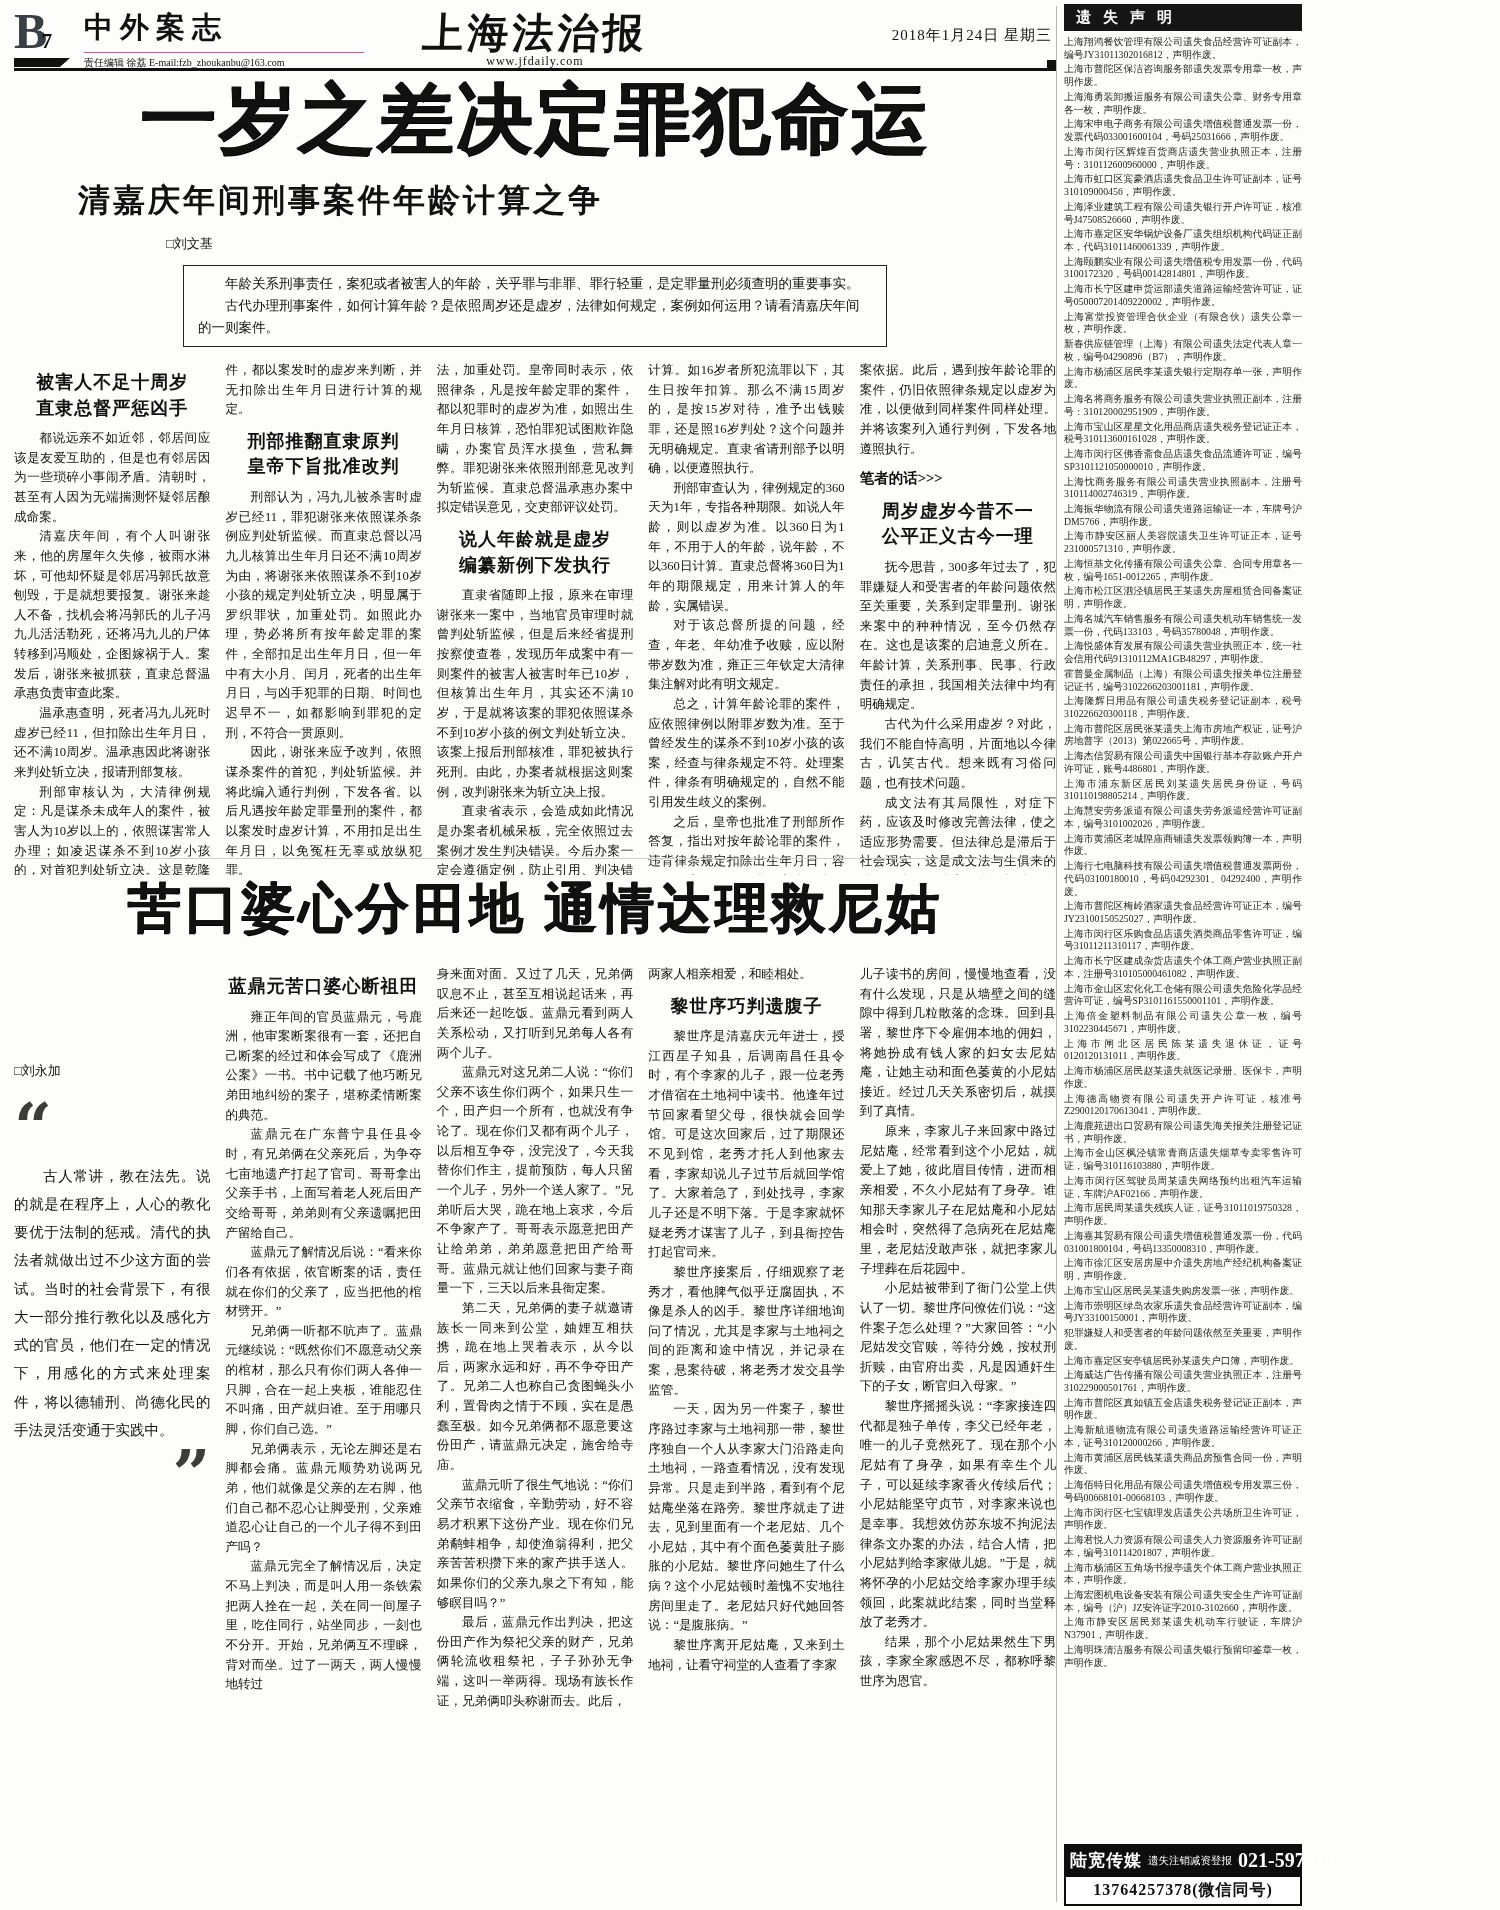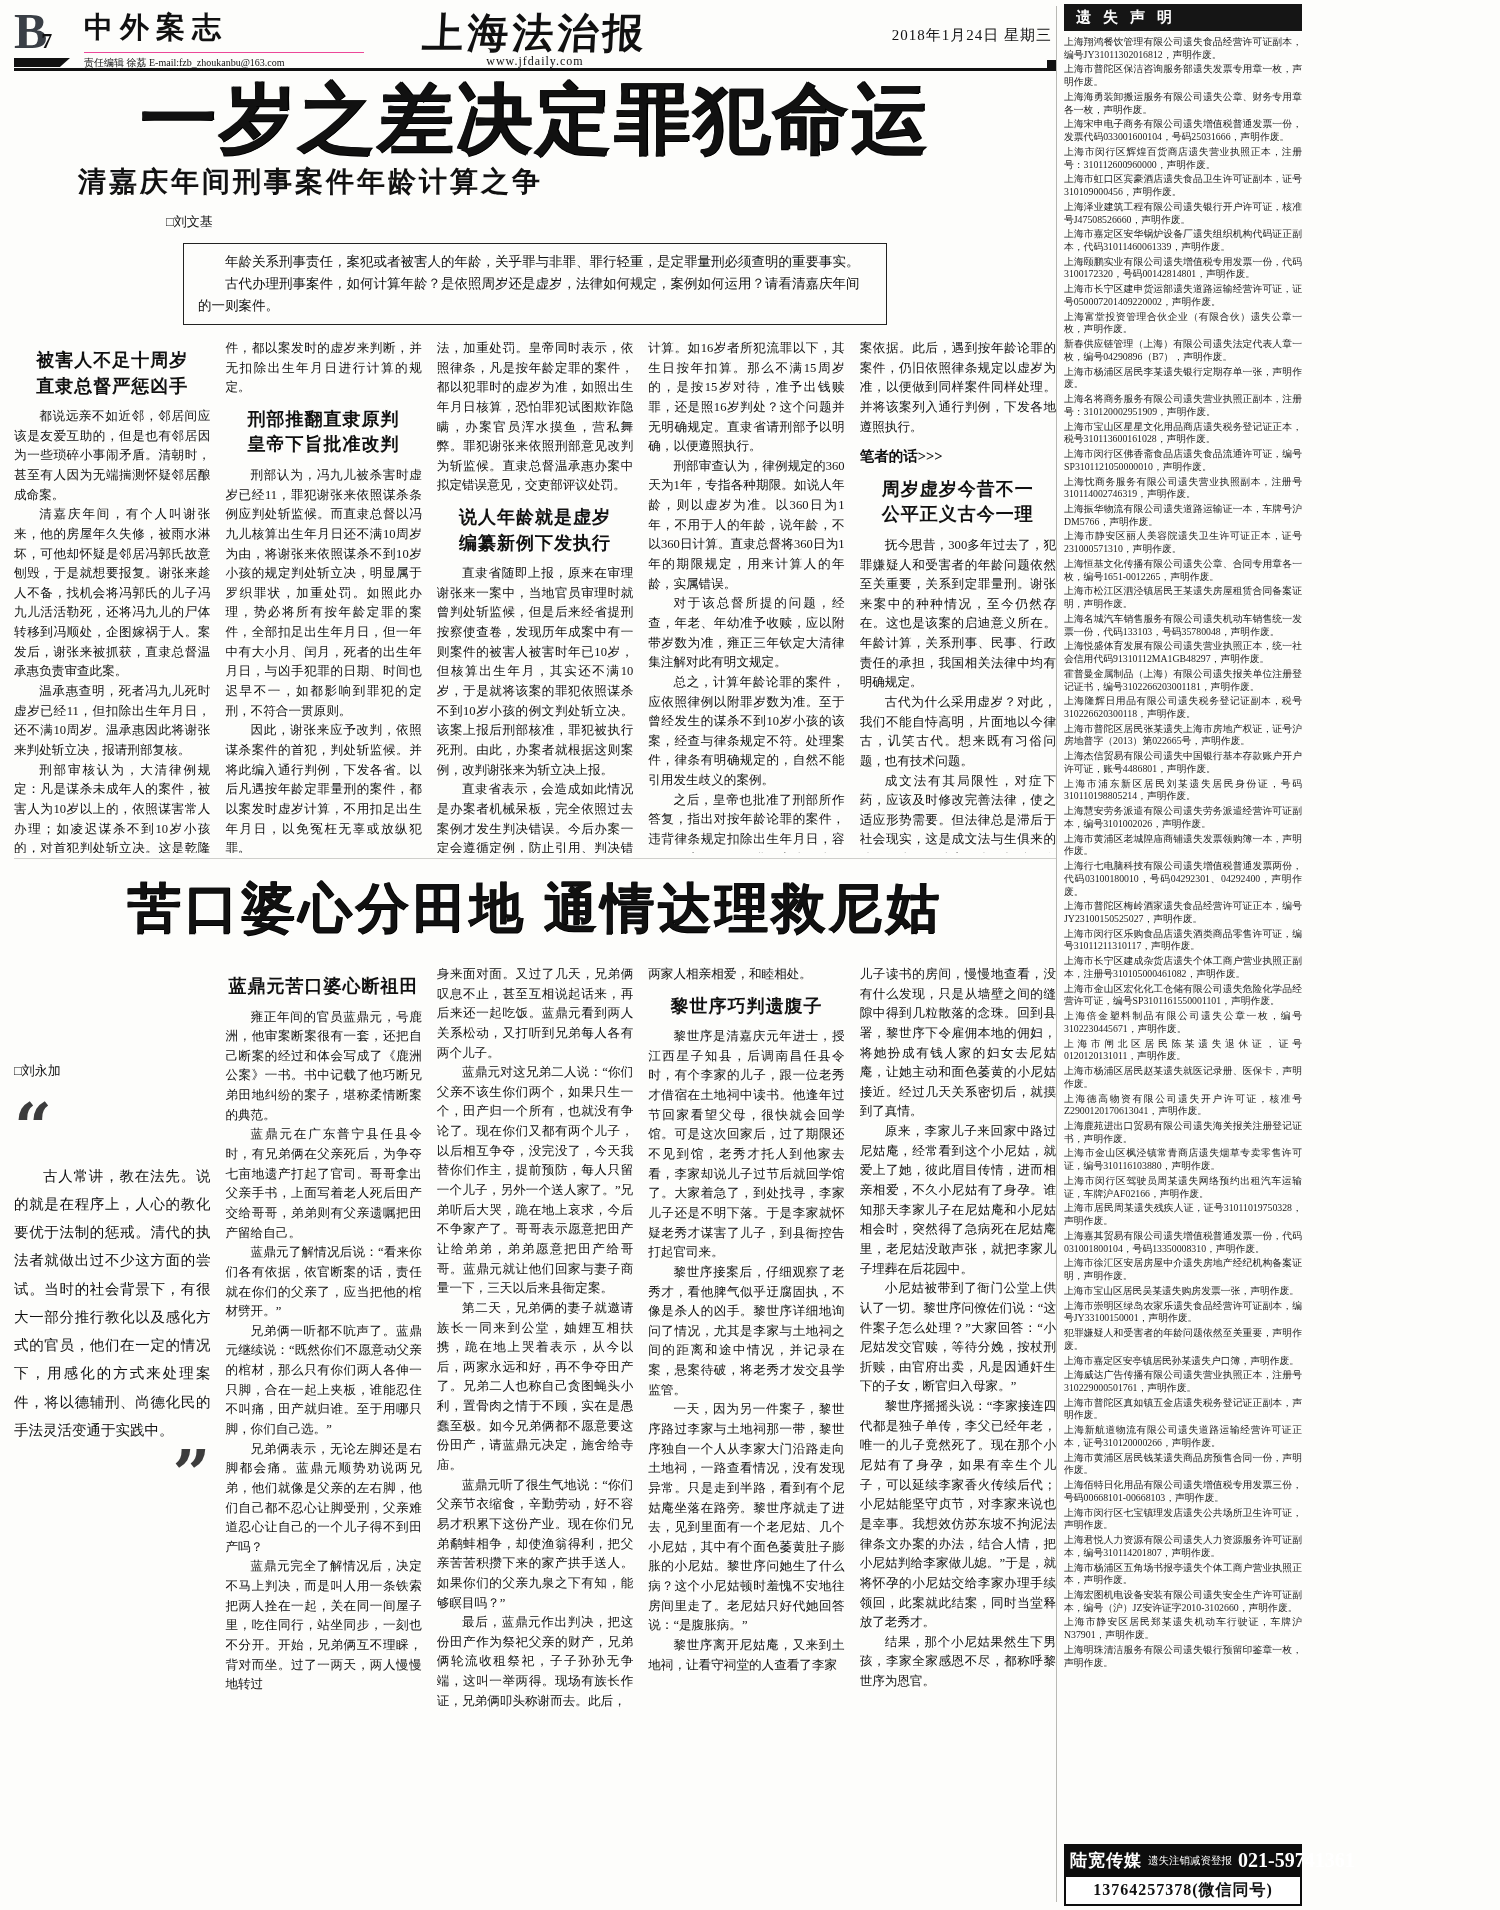--- a/index.html
+++ b/index.html
@@ -21,21 +21,21 @@
   .website { position:absolute; left:356px; top:48px; width:330px; text-align:center; font-size:12px; letter-spacing:1px; }
   .date { position:absolute; right:4px; top:20px; font-size:15px; letter-spacing:1px; }
   .rule-mid { position:absolute; left:0; top:38px; width:100%; height:1px; background:#222; z-index:-1; }
   .rule-bottom { position:absolute; left:0; top:62px; width:100%; height:3px; background:#111; }
   .rule-cap { position:absolute; right:0; top:54px; width:9px; height:9px; background:#111; }
 
   
   .a1 { position:absolute; left:14px; top:76px; width:1042px; }
   .a1-headline { text-align:center; font-size:76px; font-weight:900; letter-spacing:3px;
                  text-shadow:1.5px 0 0 #000, 0 1px 0 #000; line-height:1.15; }
-  .a1-sub { margin-top:0; padding-left:64px; font-size:28px; font-weight:bold; letter-spacing:3px; }
+  .a1-sub { margin-top:16px; padding-left:64px; font-size:32px; font-weight:bold; letter-spacing:3px; }
   .a1-author { margin-top:12px; padding-left:152px; font-size:13px; }
   .a1-lead { margin:12px auto 0; width:704px; border:1px solid #222; padding:7px 14px; font-size:13.5px; line-height:1.62; }
   .a1-lead p { text-indent:2em; }
   .cols { display:flex; gap:15px; }
   .a1-cols { margin-top:14px; height:514px; overflow:hidden; }
   .col { flex:1; font-size:12.6px; line-height:1.56; text-align:justify; overflow:hidden; }
   .para { text-indent:2em; }
   .para.cont { text-indent:0; }
   .subhead { font-size:18px; font-weight:bold; text-align:center; line-height:1.42; margin:9px 0 8px; letter-spacing:1px; }
   .note-label { font-weight:bold; font-size:14.5px; text-indent:0; margin-top:8px; }

